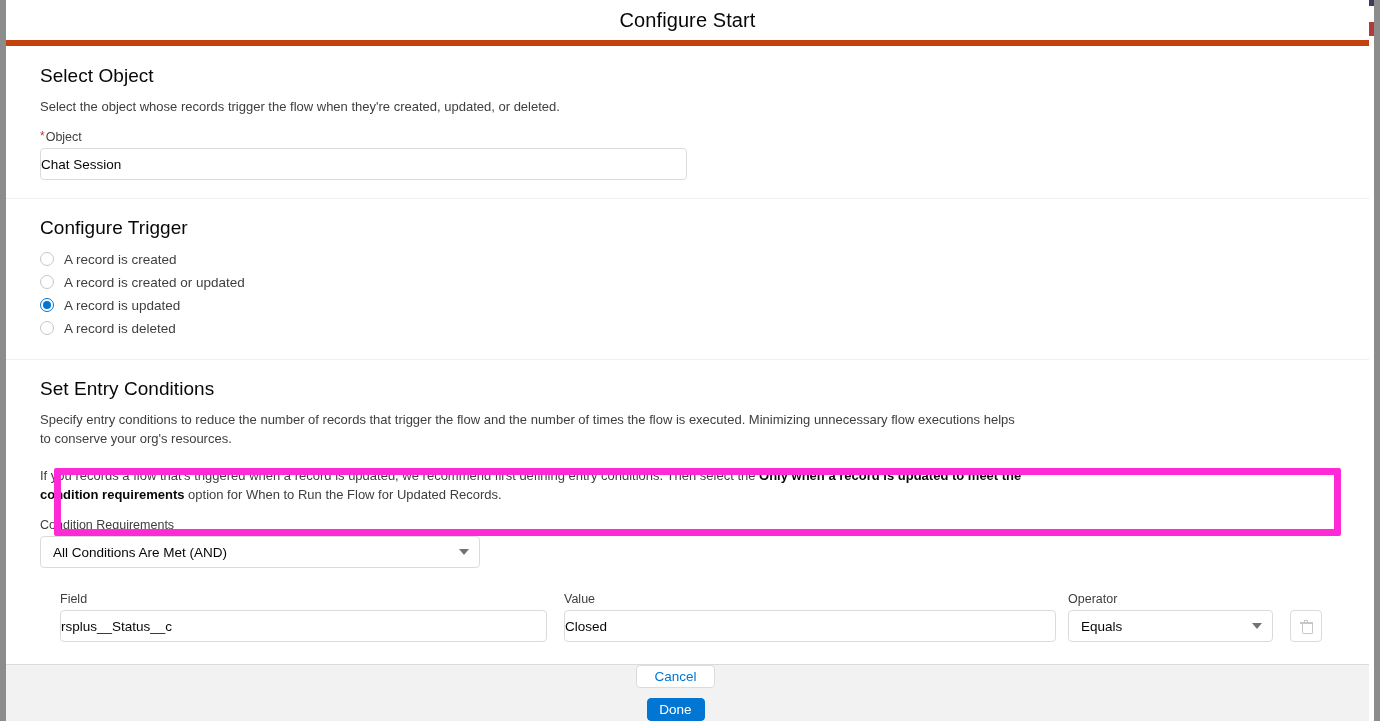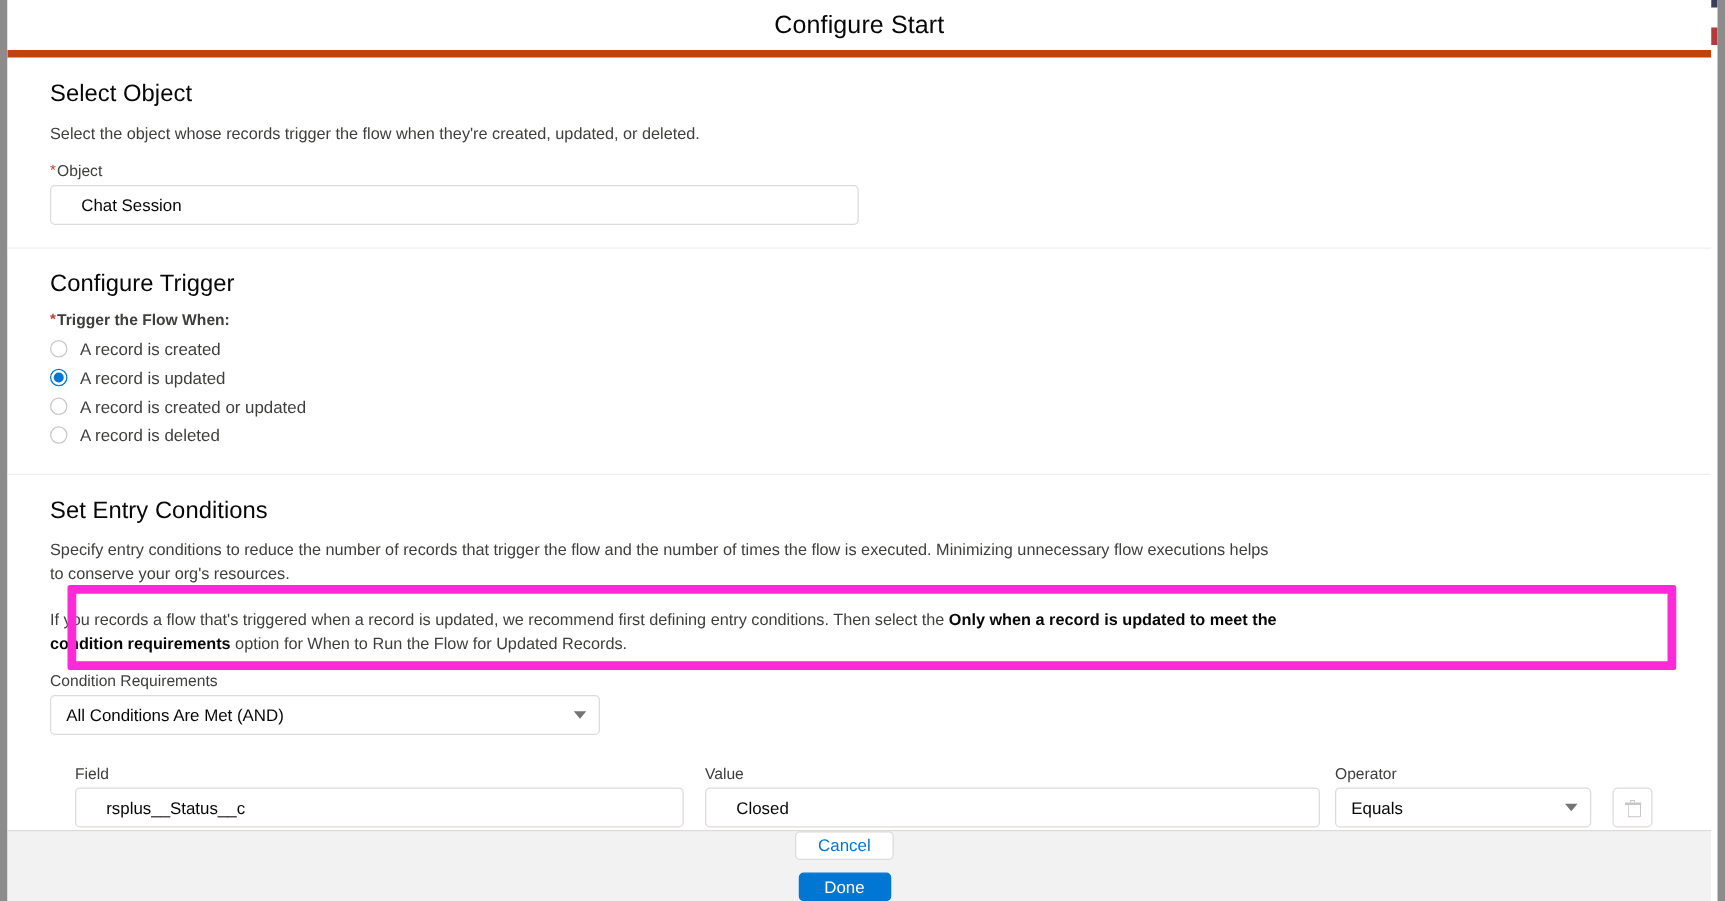--- a/index.html
+++ b/index.html
@@ -113,21 +113,21 @@
     top: -1px;
   }
 
   .text-input {
     height: 32px;
     border: 1px solid #dddbda;
     border-radius: 4px;
     background: #ffffff;
     font-size: 13.5px;
     color: #080707;
-    padding: 0 24px;
+    padding: 0 0;
     display: flex;
     align-items: center;
     font-family: "Liberation Sans", sans-serif;
     width: 100%;
   }
 
   .obj-input { width: 647px; }
 
   
   .radio-legend {
@@ -280,21 +280,21 @@
     justify-content: center;
     font-family: "Liberation Sans", sans-serif;
   }
   .btn-cancel {
     width: 79px;
     background: #ffffff;
     border: 1px solid #dddbda;
     color: #0176d3;
   }
   .btn-done {
-    width: 74px;
+    width: 58px;
     background: #0176d3;
     border: 1px solid #0176d3;
     color: #ffffff;
   }
 </style>
 </head>
 <body>
 
 <div id="root">
 
@@ -310,35 +310,32 @@
       <div class="section-title">Select Object</div>
       <div class="section-desc">Select the object whose records trigger the flow when they're created, updated, or deleted.</div>
       <label class="field-label">
         <span class="req-star">*</span><span>Object</span>
       </label>
       <div class="text-input obj-input">Chat Session</div>
     </div>
 
     <div class="section">
       <div class="section-title">Configure Trigger</div>
-      <div class="radio-legend">
-        <span class="req-star">*</span><span>Trigger the Flow When:</span>
-      </div>
 
       <div class="radio-row">
         <span class="radio-mark"></span>
         <span class="radio-label">A record is created</span>
       </div>
+      <div class="radio-row">
+        <span class="radio-mark"></span>
+        <span class="radio-label">A record is created or updated</span>
+      </div>
       <div class="radio-row selected">
         <span class="radio-mark"></span>
         <span class="radio-label">A record is updated</span>
-      </div>
-      <div class="radio-row">
-        <span class="radio-mark"></span>
-        <span class="radio-label">A record is created or updated</span>
       </div>
       <div class="radio-row">
         <span class="radio-mark"></span>
         <span class="radio-label">A record is deleted</span>
       </div>
     </div>
 
     <div class="section no-border">
       <div class="section-title">Set Entry Conditions</div>
       <div class="section-desc">Specify entry conditions to reduce the number of records that trigger the flow and the number of times the flow is executed. Minimizing unnecessary flow executions helps to conserve your org's resources.</div>

